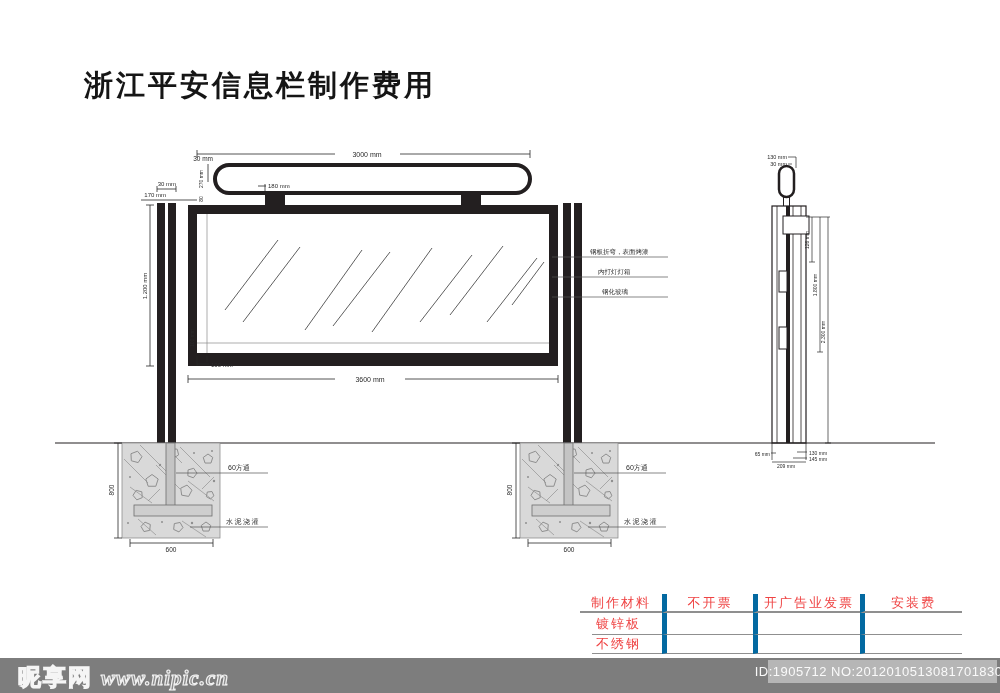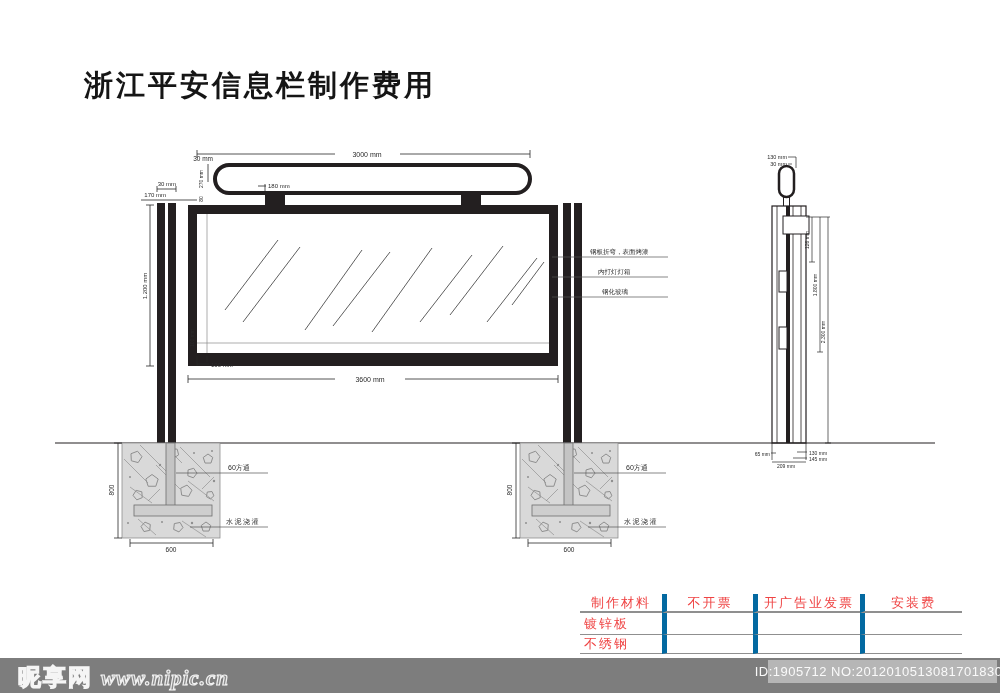--- a/index.html
+++ b/index.html
@@ -12,21 +12,21 @@
 
   
   .cost-table{position:absolute;left:580px;top:594px;display:grid;
               grid-template-columns:82px 91px 107px 102px;
               grid-template-rows:19px 22px 19px;color:#ef4444;font-size:13px;}
   .cost-table .cell{display:flex;align-items:center;justify-content:center;
                     letter-spacing:2px;white-space:nowrap;}
   .cost-table .hcell{border-bottom:2px solid #8f8f8f;}
   .cost-table .rcell{border-bottom:1.5px solid #8f8f8f;}
   .cost-table .vline{border-left:5px solid #0369a1;}
-  .cost-table .left{justify-content:flex-start;padding-left:4px;}
+  .cost-table .left{justify-content:flex-start;padding-left:4px;margin-left:12px;}
 
   
   .wm-bar{position:absolute;left:0;top:658px;width:1000px;height:35px;background:#7d7d7d;}
   .wm-left{position:absolute;left:18px;top:4px;display:flex;align-items:baseline;gap:8px;}
   .wm-logo{font-size:23px;font-weight:bold;color:rgba(255,255,255,0.12);
            -webkit-text-stroke:1.3px #f5f5f5;letter-spacing:2px;}
   .wm-url{font-size:21px;font-weight:bold;font-style:italic;color:rgba(255,255,255,0.12);
           -webkit-text-stroke:1.2px #f0f0f0;letter-spacing:1px;font-family:Liberation Serif, serif;}
   .wm-id{position:absolute;left:768px;top:2px;width:229px;height:23px;background:#b6b6b6;
          color:#fafafa;font-size:13px;display:flex;align-items:center;justify-content:center;

